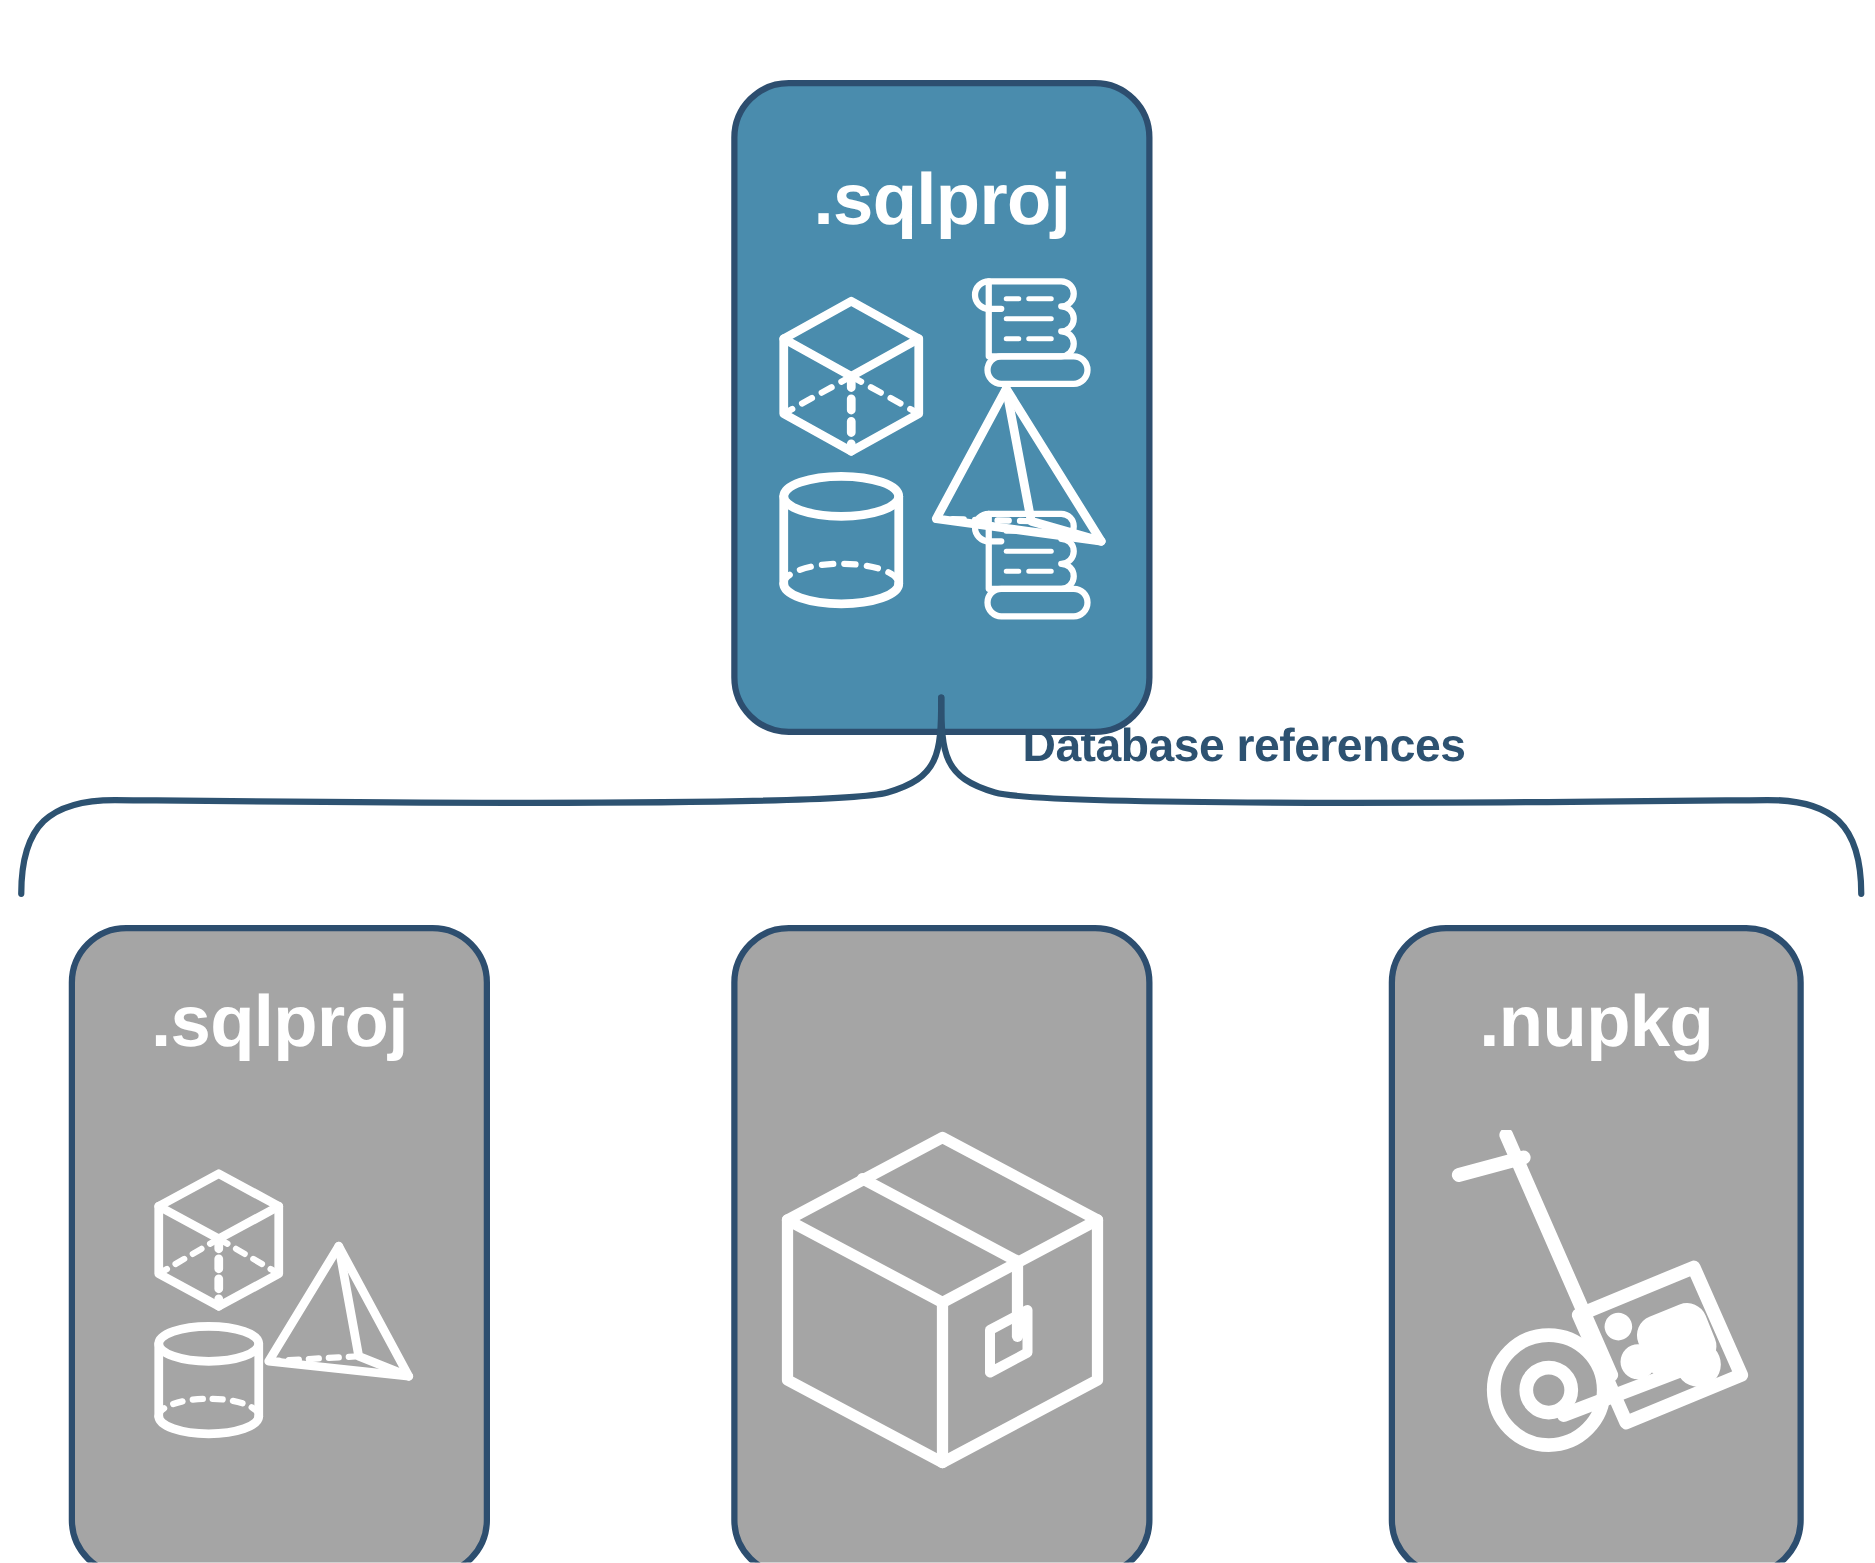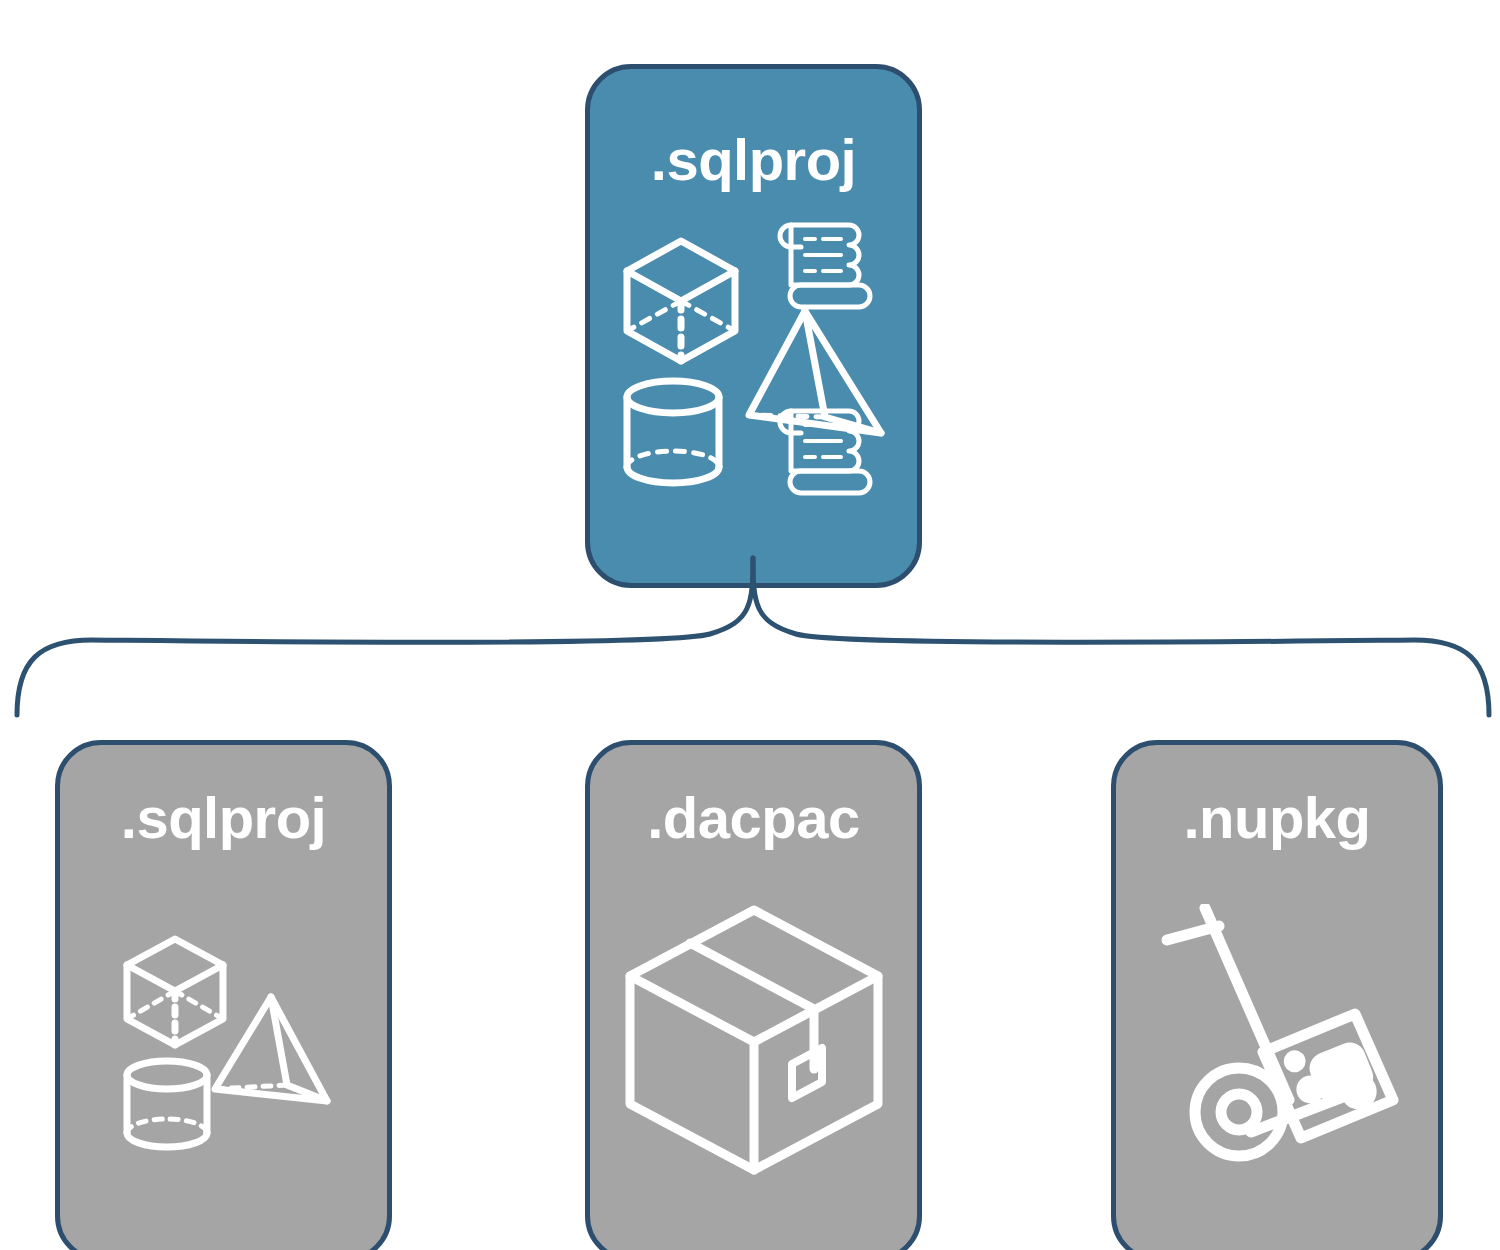--- a/index.html
+++ b/index.html
@@ -124,20 +124,21 @@
     <path d="M753 10
              C 753 56, 751 74, 710 86
              C 660 100, 120 92, 92 92
              C 40 92, 17 112, 17 167" stroke="#2d5271" stroke-width="5" stroke-linecap="round"></path>
     <path d="M753 10
              C 753 56, 755 74, 796 86
              C 846 100, 1386 92, 1414 92
              C 1466 92, 1489 112, 1489 167" stroke="#2d5271" stroke-width="5" stroke-linecap="round"></path>
   </svg>
 
+  <div id="brace-label">Database references</div>
 
   <div class="card secondary" id="card-sqlproj-ref">
     <div class="card-title">.sqlproj</div>
 
     <div class="card-art">
       <svg width="230" height="230" viewBox="0 0 230 230" fill="none" stroke="#ffffff" stroke-width="7" stroke-linecap="round" stroke-linejoin="round">
 
         <g>
           <path d="M18 40 L66 14 L114 40 L114 94 L66 120 L18 94 Z"></path>
           <path d="M18 40 L66 66 L114 40"></path>
@@ -158,21 +159,20 @@
           <path d="M18 150 L18 208"></path>
           <path d="M98 150 L98 208"></path>
           <path d="M18 208 A40 14 0 0 0 98 208"></path>
           <path d="M18 208 A40 14 0 0 1 98 208" stroke-dasharray="8 8" stroke-width="5"></path>
         </g>
       </svg>
     </div>
   </div>
 
   <div class="card secondary" id="card-dacpac-ref">
-    <div class="card-title">.dacpac</div>
 
     <div class="card-art">
       <svg width="260" height="272" viewBox="0 0 260 272" fill="none" stroke="#ffffff" stroke-width="9" stroke-linecap="round" stroke-linejoin="round">
 
         <path d="M130 6 L254 72 L254 200 L130 266 L6 200 L6 72 Z"></path>
 
         <path d="M6 72 L130 138 L254 72"></path>
         <path d="M130 138 L130 266"></path>
 
         <path d="M66 39 L190 105"></path>

